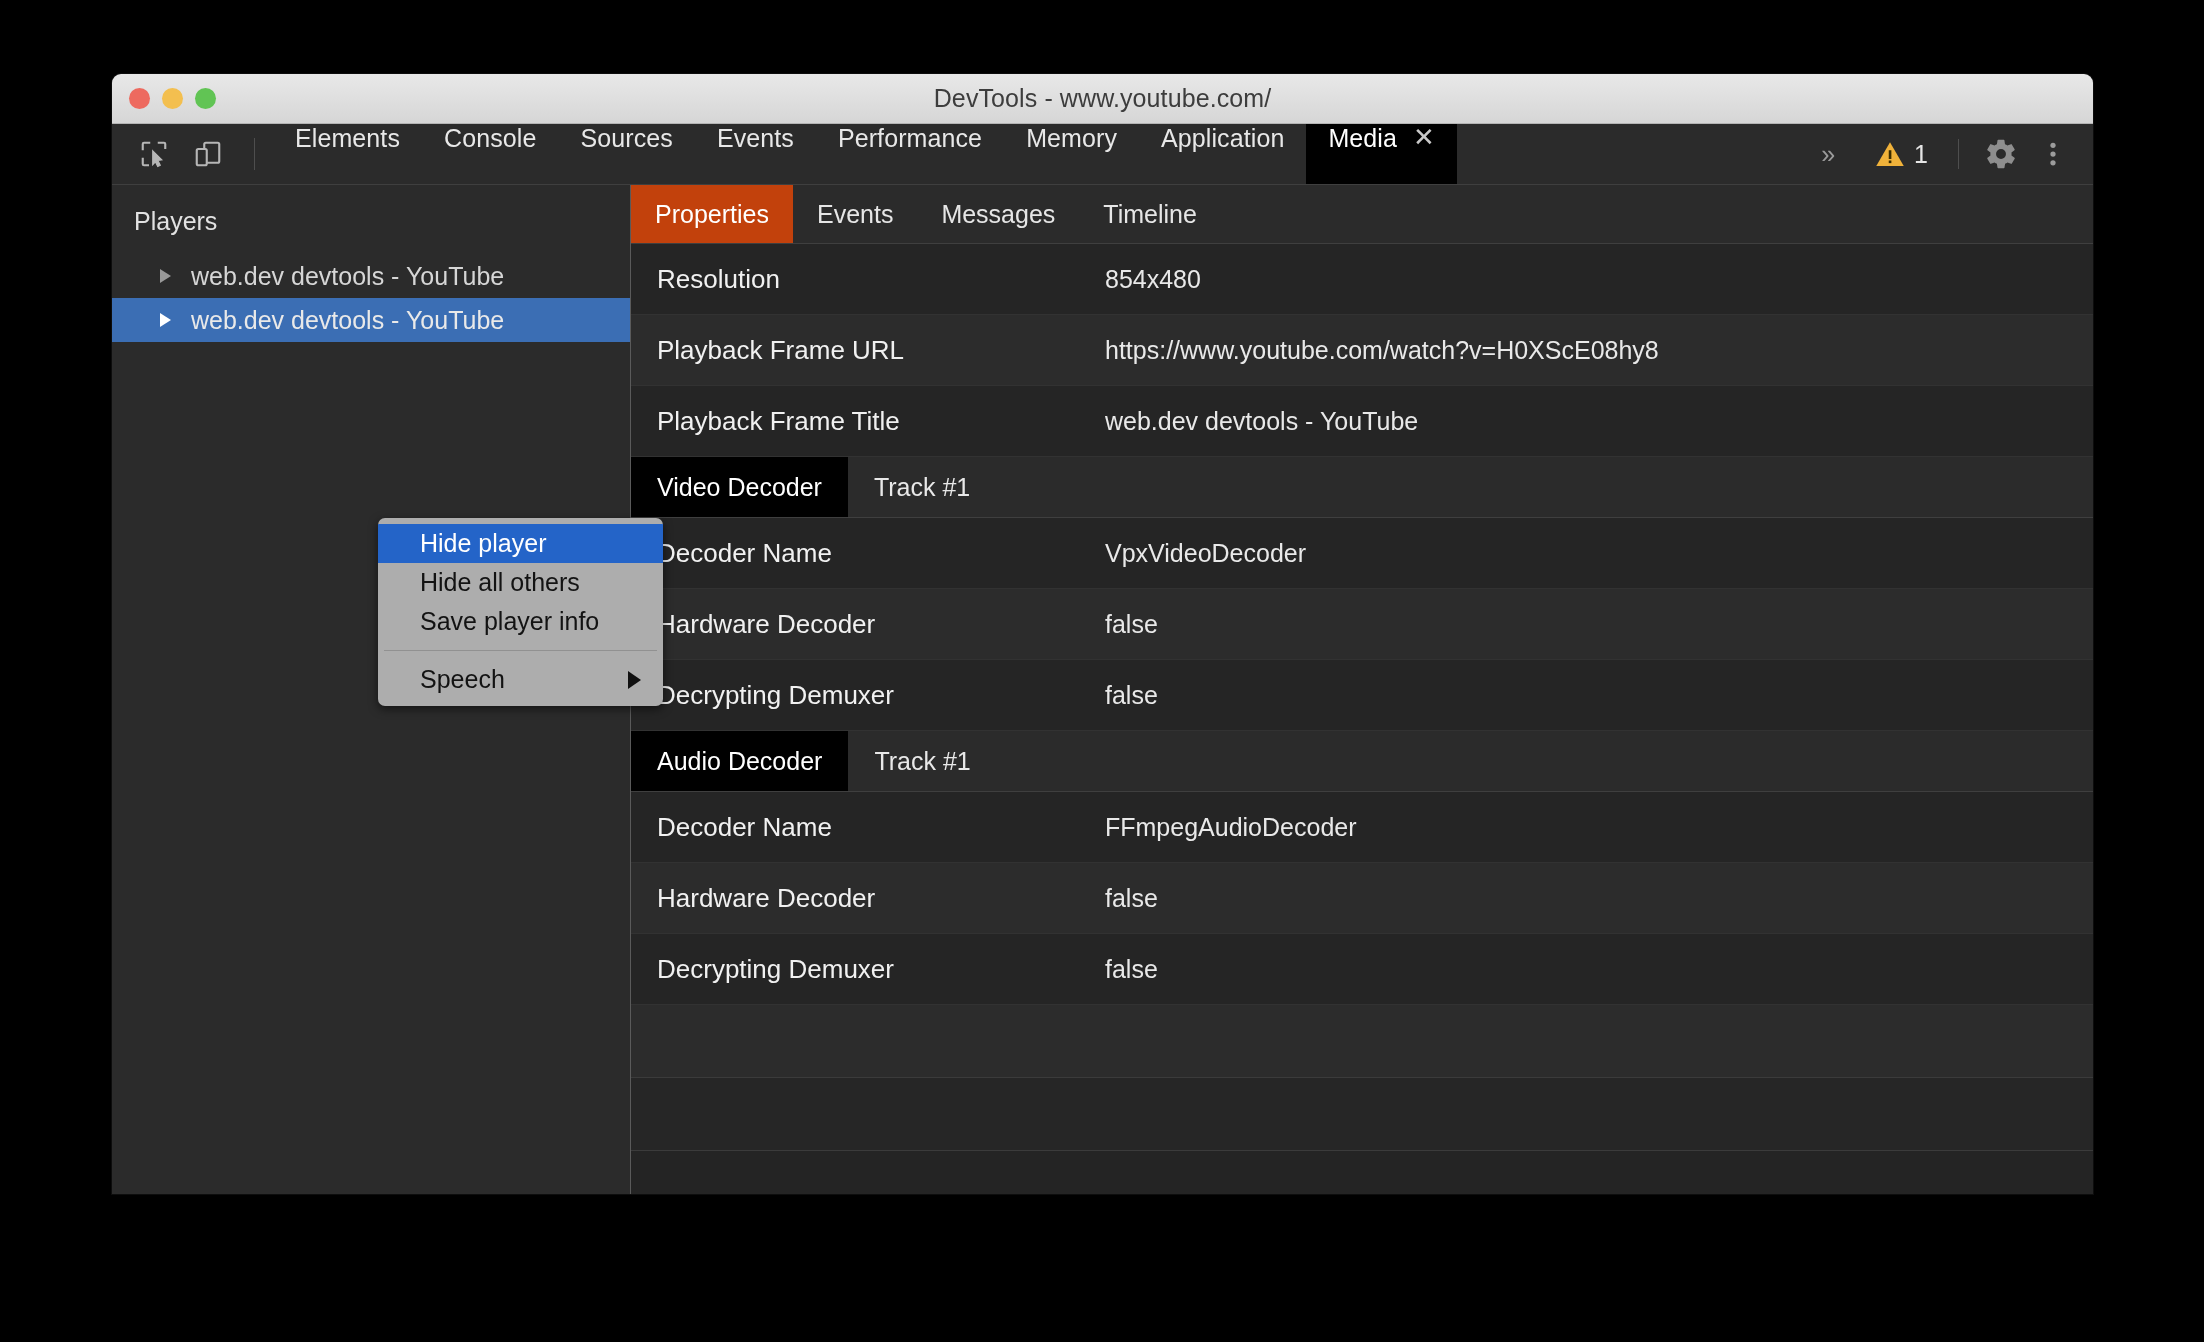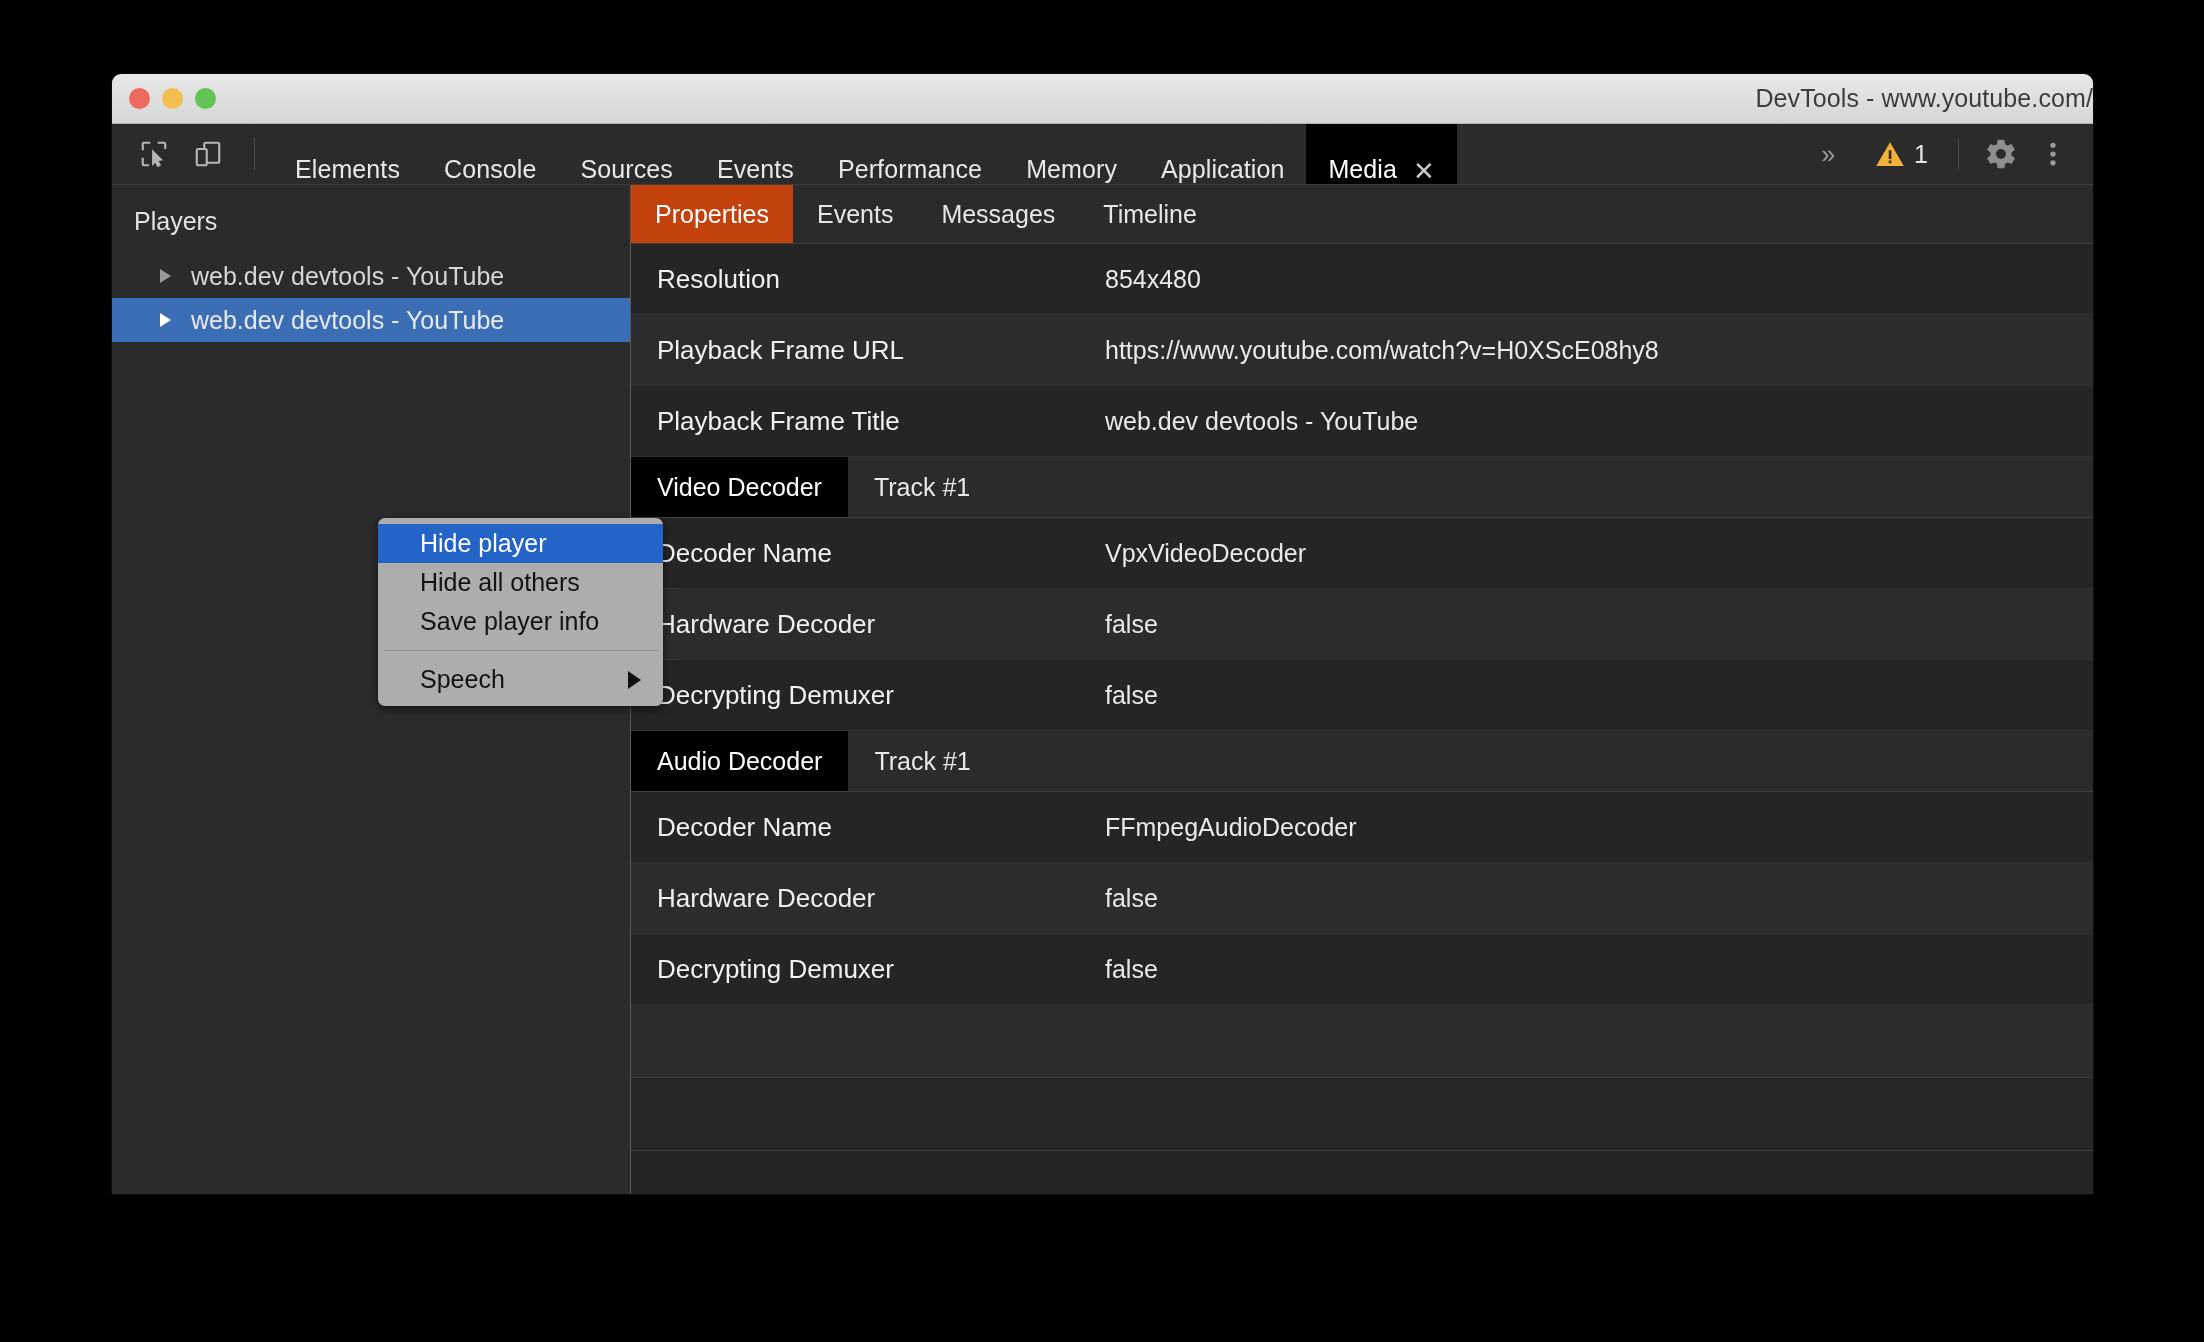--- a/index.html
+++ b/index.html
@@ -32,21 +32,21 @@
     box-shadow: 0 0 0 1px rgba(255,255,255,0.05);
   }
 
   .titlebar {
     position: relative;
     height: 49px;
     background: linear-gradient(to bottom, #e8e8e8 0%, #d6d6d6 100%);
     border-bottom: 1px solid #b4b4b4;
     display: flex;
     align-items: center;
-    justify-content: flex-end;
+    justify-content: center;
   }
   .traffic {
     position: absolute;
     left: 17px;
     top: 0;
     height: 49px;
     display: flex;
     align-items: center;
     gap: 12px;
   }
@@ -92,21 +92,21 @@
     align-self: stretch;
   }
 
   .main-tabs {
     display: flex;
     align-items: stretch;
     flex: 1;
   }
   .main-tab {
     display: flex;
-    align-items: flex-end;
+    align-items: flex-start;
     padding: 0 22px;
     font-size: 25px;
     color: #e8e8e8;
     white-space: nowrap;
     letter-spacing: 0.1px;
   }
   .main-tab.active {
     background: #000000;
     color: #ffffff;
   }

